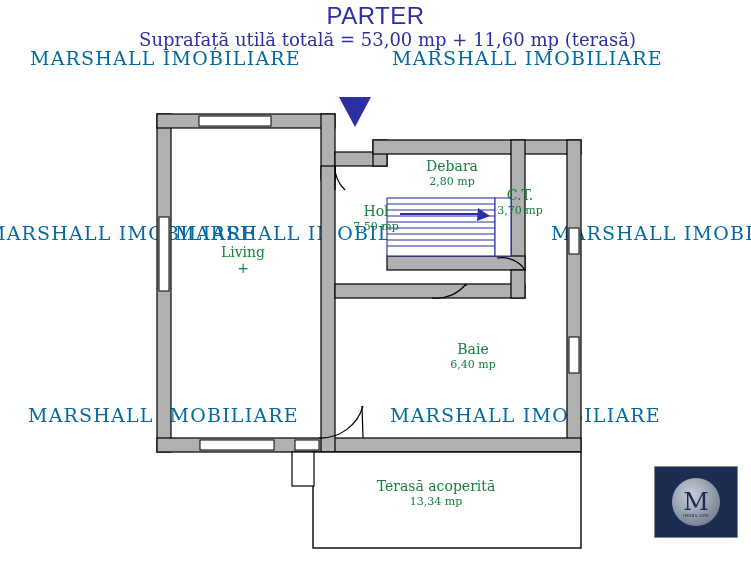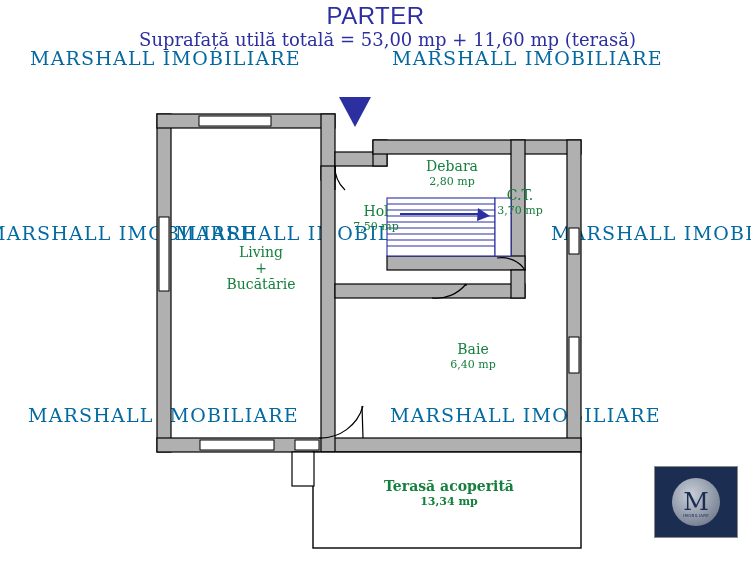--- a/index.html
+++ b/index.html
@@ -213,24 +213,23 @@
 
       <path d="M319 438 A44 44 0 0 0 363 406"></path>
       <line x1="362" y1="406" x2="363" y2="438" stroke="#000000" stroke-width="1.2"></line>
     </g>
 
     <g>
       <polygon points="339,97 371,97 355,127" fill="#2b2fa0"></polygon>
     </g>
   </svg>
 
-  <div class="room-label" style="left:186px; top:244px; width:150px;">
+  <div class="room-label" style="left:168px; top:244px; width:150px;">
     <div class="room-name">Living</div>
     <div class="room-name">+</div>
-    <div class="room-name">Bucătărie</div>
   </div>
 
   <div class="room-label" style="left:322px; top:203px; width:76px;margin-left:16px;">
     <div class="room-name">Hol</div>
     <div class="room-area">7,50 mp</div>
   </div>
 
   <div class="room-label" style="left:393px; top:158px; width:118px;">
     <div class="room-name">Debara</div>
     <div class="room-area">2,80 mp</div>
@@ -239,21 +238,21 @@
   <div class="room-label" style="left:485px; top:187px; width:70px;">
     <div class="room-name">C.T.</div>
     <div class="room-area">3,70 mp</div>
   </div>
 
   <div class="room-label" style="left:425px; top:341px; width:96px;">
     <div class="room-name">Baie</div>
     <div class="room-area">6,40 mp</div>
   </div>
 
-  <div class="room-label" style="left:332px; top:478px; width:234px;font-weight:bold;">
+  <div class="room-label" style="left:319px; top:478px; width:234px;">
     <div class="room-name">Terasă acoperită</div>
     <div class="room-area">13,34 mp</div>
   </div>
 
   <div class="logo-box">
     <div class="logo-inner">
       <div class="logo-m">M</div>
       <div class="logo-sub">IMOBILIARE</div>
     </div>
   </div>

